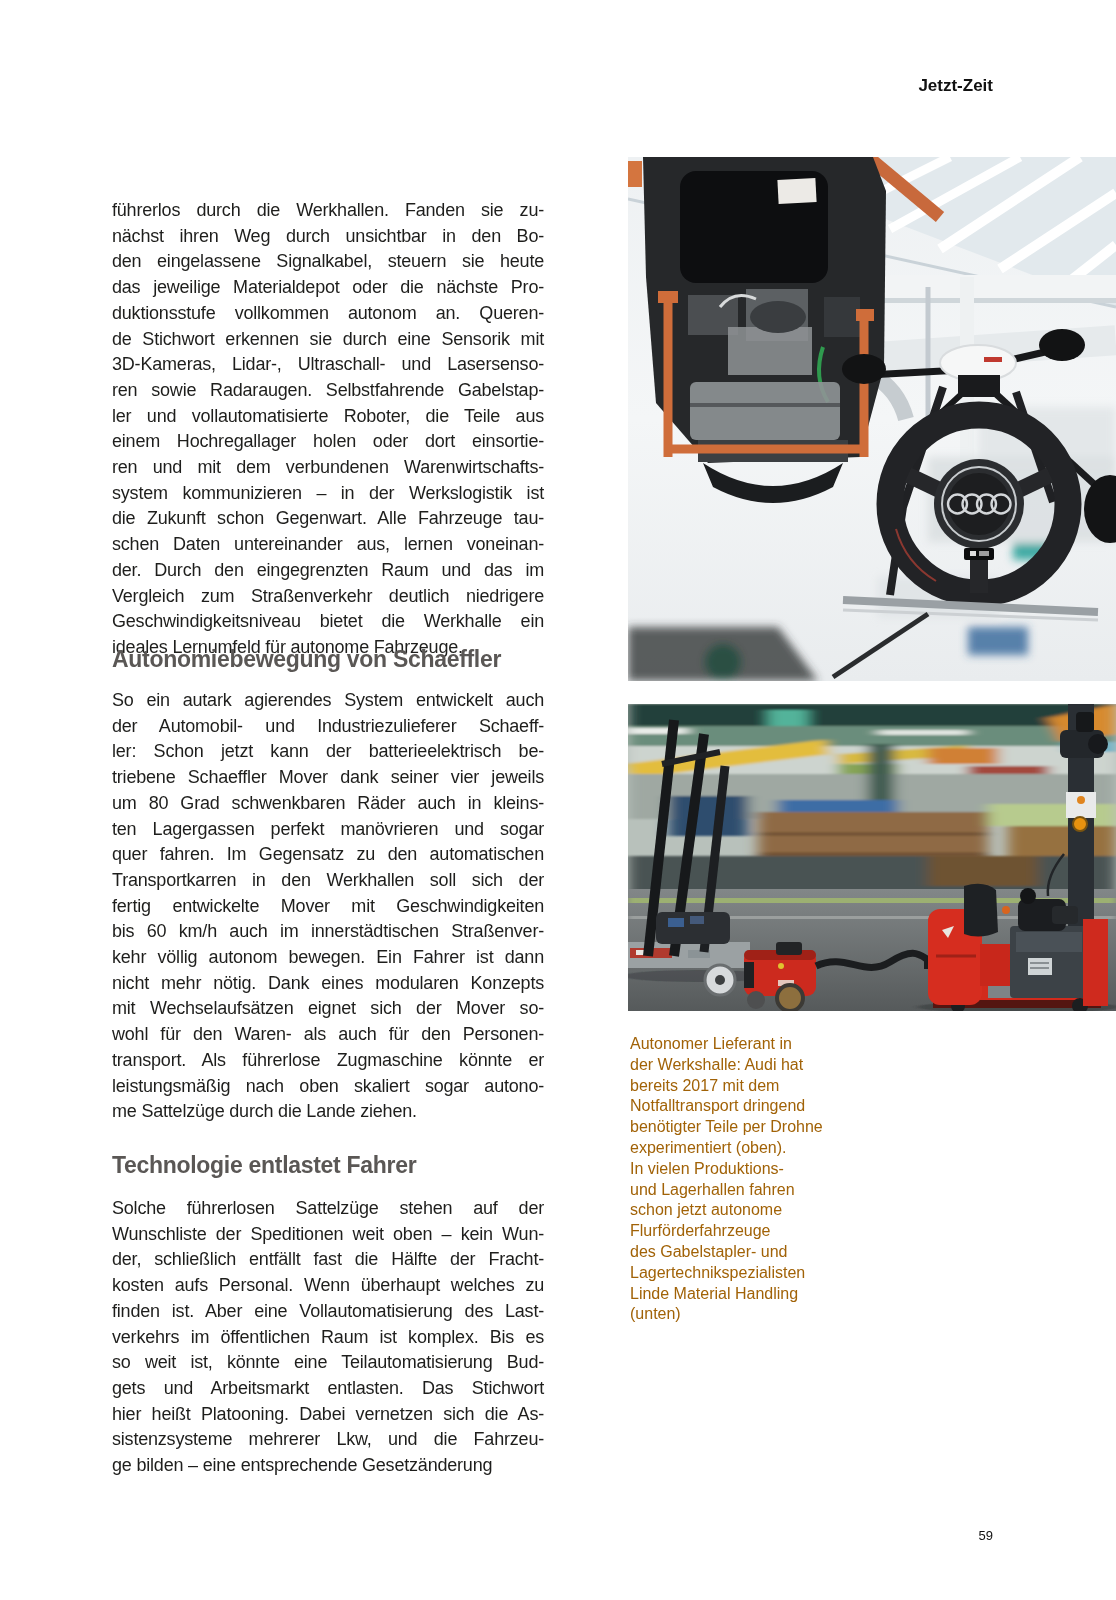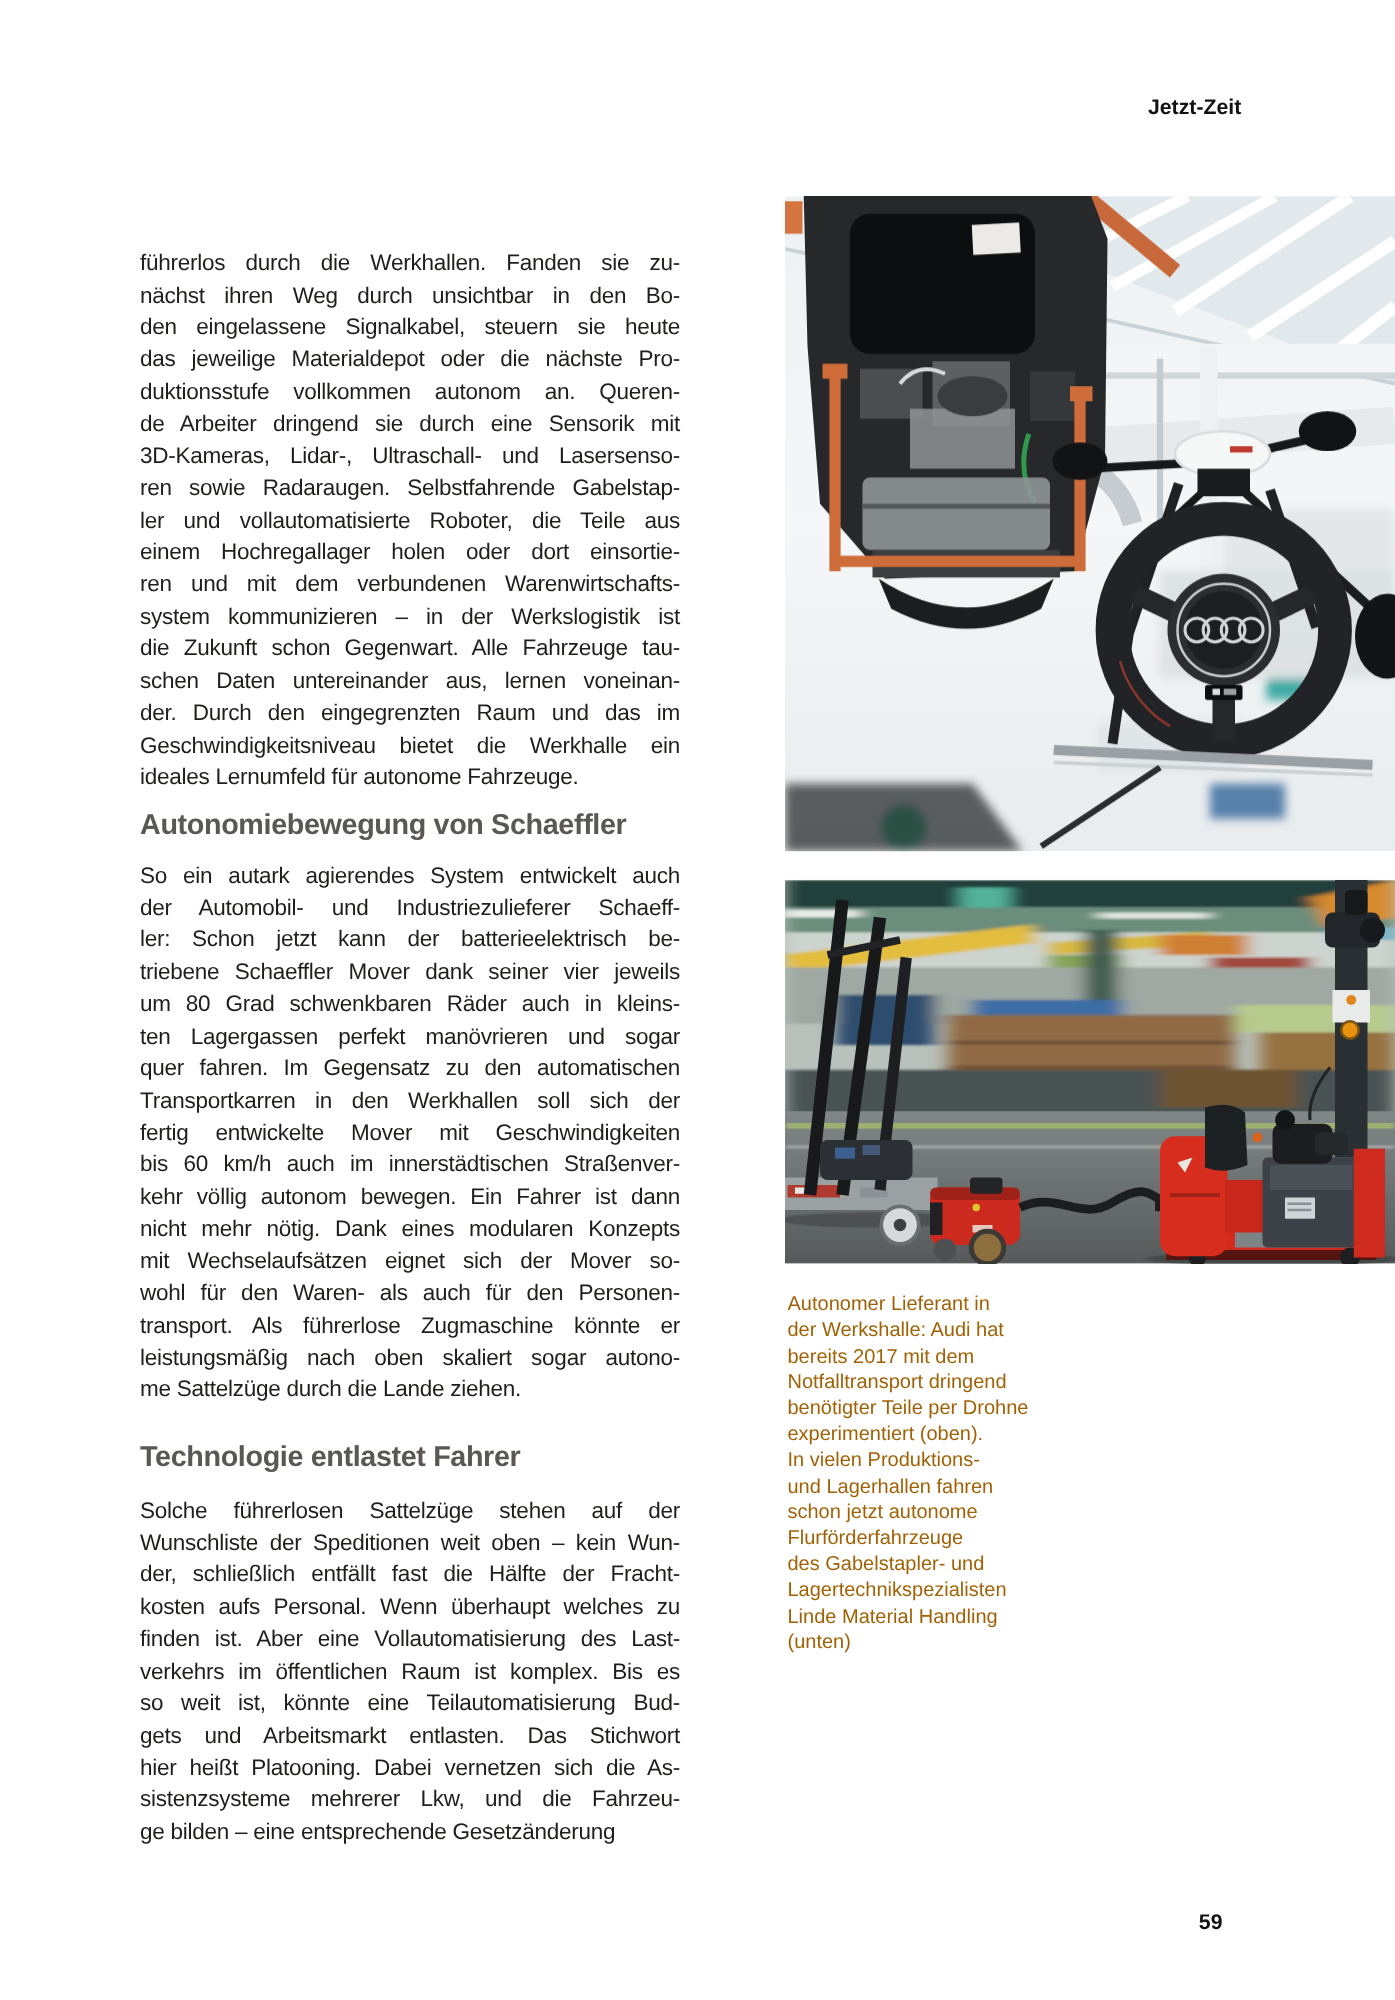--- a/index.html
+++ b/index.html
@@ -6,21 +6,21 @@
   .page{
     position:relative;width:1116px;height:1600px;background:#ffffff;
     font-family:"Liberation Sans",sans-serif;color:#1e1e1c;overflow:hidden;margin:0 auto;
   }
   .running-head{
     position:absolute;top:60px;right:123px;font-size:17px;font-weight:bold;color:#111;
     letter-spacing:0;
     margin-top:16px;
   }
   .page-number{
-    position:absolute;top:1528px;right:138px;font-size:17px;font-weight:bold;color:#111;
+    position:absolute;top:1528px;right:123px;font-size:13px;font-weight:normal;color:#111;
   }
   .col-left{position:absolute;left:112px;top:0;width:432px;}
   .para{position:absolute;left:0;width:432px;font-size:18px;line-height:25.7px;letter-spacing:-0.2px;}
   .para .tline{text-align:justify;text-align-last:justify;white-space:normal;}
   .para .tline-last{text-align-last:left;}
   .para1{top:150px;margin-top:48px;}
   .para2{top:688px;}
   .para3{top:1196px;}
   h2.subhead{
     position:absolute;left:0;margin:0;font-size:23px;font-weight:bold;color:#5a5755;
@@ -45,30 +45,31 @@
 
   <div class="running-head">Jetzt-Zeit</div>
 
   <div class="col-left">
     <div class="para para1">
         <div class="tline">führerlos durch die Werkhallen. Fanden sie zu-</div>
         <div class="tline">nächst ihren Weg durch unsichtbar in den Bo-</div>
         <div class="tline">den eingelassene Signalkabel, steuern sie heute</div>
         <div class="tline">das jeweilige Materialdepot oder die nächste Pro-</div>
         <div class="tline">duktionsstufe vollkommen autonom an. Queren-</div>
-        <div class="tline">de Arbeiter dringend sie durch eine Sensorik mit</div>
+        <div class="tline">de Stichwort erkennen sie durch eine Sensorik mit</div>
         <div class="tline">3D-Kameras, Lidar-, Ultraschall- und Lasersenso-</div>
         <div class="tline">ren sowie Radaraugen. Selbstfahrende Gabelstap-</div>
         <div class="tline">ler und vollautomatisierte Roboter, die Teile aus</div>
         <div class="tline">einem Hochregallager holen oder dort einsortie-</div>
         <div class="tline">ren und mit dem verbundenen Warenwirtschafts-</div>
         <div class="tline">system kommunizieren – in der Werkslogistik ist</div>
         <div class="tline">die Zukunft schon Gegenwart. Alle Fahrzeuge tau-</div>
         <div class="tline">schen Daten untereinander aus, lernen voneinan-</div>
         <div class="tline">der. Durch den eingegrenzten Raum und das im</div>
+        <div class="tline">Vergleich zum Straßenverkehr deutlich niedrigere</div>
         <div class="tline">Geschwindigkeitsniveau bietet die Werkhalle ein</div>
         <div class="tline tline-last">ideales Lernumfeld für autonome Fahrzeuge.</div>
       </div>
     <h2 class="subhead h1">Autonomiebewegung von Schaeffler</h2>
     <div class="para para2">
         <div class="tline">So ein autark agierendes System entwickelt auch</div>
         <div class="tline">der Automobil- und Industriezulieferer Schaeff-</div>
         <div class="tline">ler: Schon jetzt kann der batterieelektrisch be-</div>
         <div class="tline">triebene Schaeffler Mover dank seiner vier jeweils</div>
         <div class="tline">um 80 Grad schwenkbaren Räder auch in kleins-</div>

